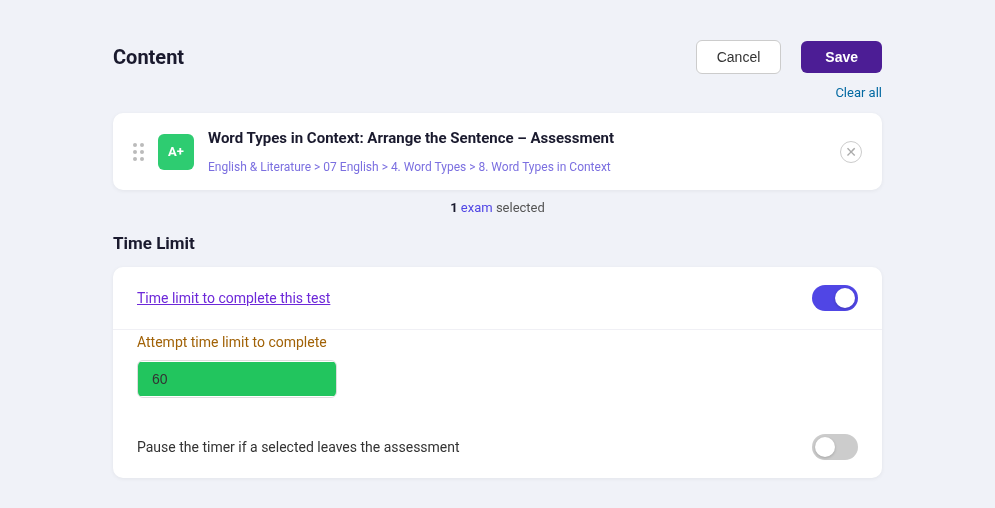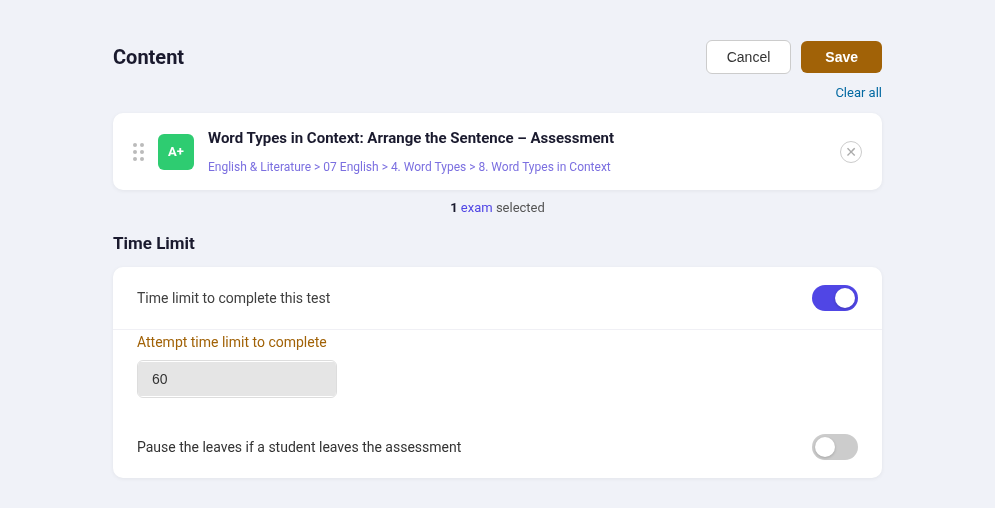--- a/index.html
+++ b/index.html
@@ -24,37 +24,37 @@
       align-items: center;
       margin-bottom: 8px;
     }
     .page-title {
       font-size: 20px;
       font-weight: 700;
       color: #1a1a2e;
     }
     .header-actions {
       display: flex;
-      gap: 10px;
+      gap: 20px;
       align-items: center;
     }
     .btn-cancel {
       padding: 8px 20px;
       border: 1.5px solid #ccc;
       background: #fff;
       border-radius: 6px;
       font-size: 14px;
       color: #333;
       cursor: pointer;
       font-weight: 500;
     }
     .btn-save {
       padding: 8px 24px;
       border: none;
-      background: #a16207;
+      background: #4c1d95;
       border-radius: 6px;
       font-size: 14px;
       color: #fff;
       cursor: pointer;
       font-weight: 600;
     }
     .clear-all {
       text-align: right;
       margin-bottom: 12px;
     }
@@ -159,21 +159,22 @@
       border-bottom: 1px solid #f0f0f5;
     }
     .settings-row:last-child {
       border-bottom: none;
     }
     .settings-label {
       font-size: 14px;
       color: #333;
     }
     .settings-label.orange {
-      color: #404040;
+      color: #6d28d9;
+      text-decoration: underline;
     }
     
     .toggle {
       position: relative;
       width: 46px;
       height: 26px;
       cursor: pointer;
       flex-shrink: 0;
     }
     .toggle input {
@@ -226,21 +227,21 @@
       width: 200px;
       overflow: hidden;
     }
     .stepper-value {
       flex: 1;
       padding: 9px 14px;
       font-size: 14px;
       color: #333;
       border: none;
       outline: none;
-      background: #e5e5e5;
+      background: #22c55e;
     }
     .divider-btn {
       width: 1px;
       height: 36px;
       background: #ddd;
     }
   </style>
 </head>
 <body>
 
@@ -302,21 +303,21 @@
       <div class="stepper">
         <input class="stepper-value" type="text" value="60" style="">
         <div class="divider-btn"></div>
 
         <div class="divider-btn"></div>
 
       </div>
     </div>
 
     <div class="settings-row">
-      <span class="settings-label">Pause the leaves if a student leaves the assessment</span>
+      <span class="settings-label">Pause the timer if a selected leaves the assessment</span>
       <label class="toggle">
         <input type="checkbox" style="">
         <div class="toggle-slider off">
           <div class="toggle-knob off"></div>
         </div>
       </label>
     </div>
   </div>
 </div>
 

